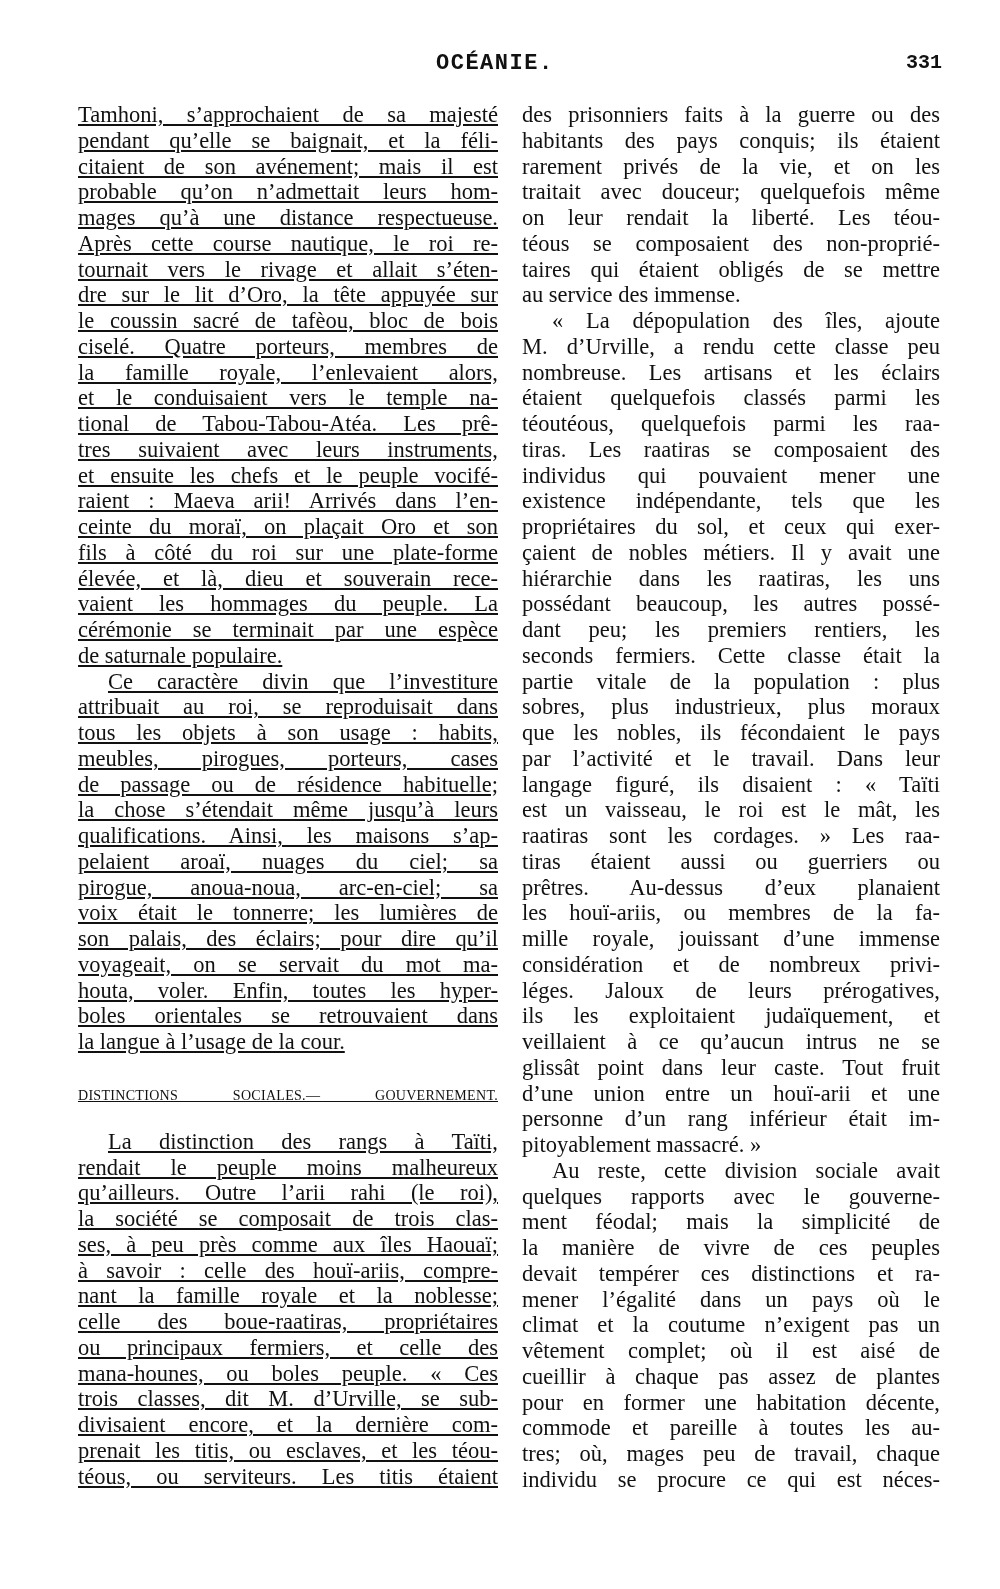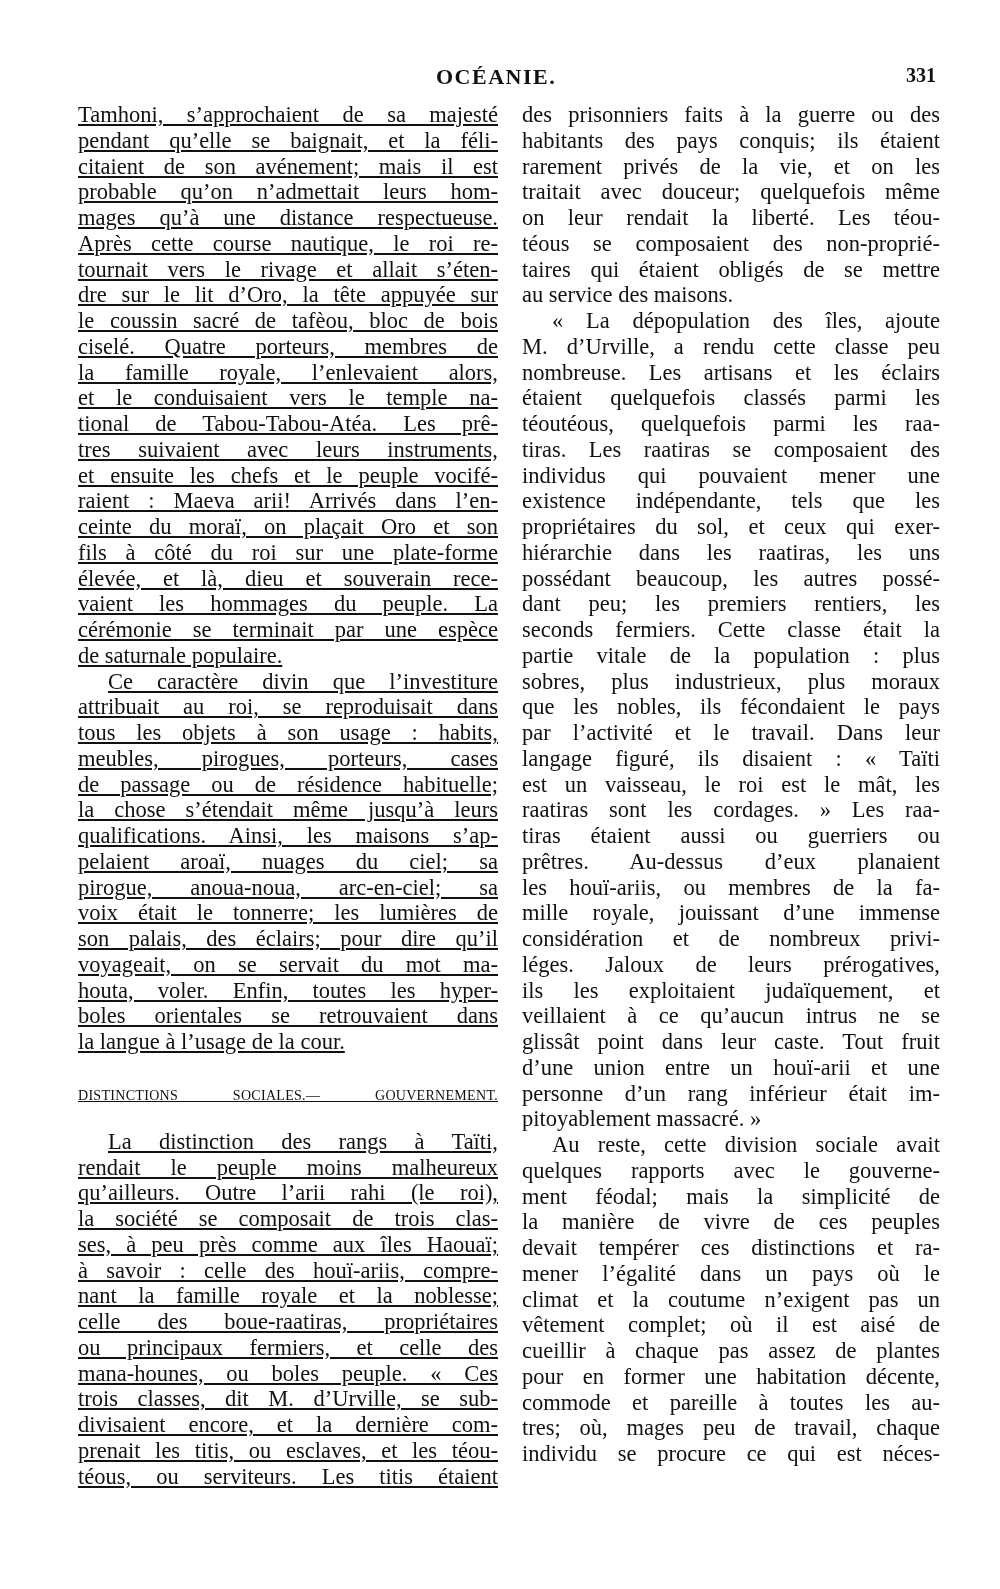--- a/index.html
+++ b/index.html
@@ -1,18 +1,18 @@
 <!DOCTYPE html>
 <html><head>
 <meta charset="utf-8">
 <style>
   html, body { margin: 0; padding: 0; background: #ffffff; }
   body { width: 1000px; height: 1589px; position: relative; overflow: hidden;
          font-family: "Liberation Serif", "DejaVu Serif", serif; color: #111; }
-  .header { position: absolute; top: 64px; left: 0; width: 828px; height: 30px; }
+  .header { position: absolute; top: 51px; left: 0; width: 828px; height: 30px; font-family: Liberation Mono, monospace; }
   .running-title { position: absolute; left: 436px; top: 0; font-size: 22px; letter-spacing: 1.5px; font-weight: bold; }
   .page-number { position: absolute; left: 906px; top: 0; font-size: 20px; font-weight: bold; }
   .column { position: absolute; top: 102px; }
   .col-left { left: 78px; width: 420px; text-decoration: underline; }
   .col-right { left: 522px; width: 418px; }
   .line { display: block; height: 25.75px; line-height: 25.75px; font-size: 22.5px;
           white-space: nowrap; text-align: justify; text-align-last: justify; }
   .line.last { text-align-last: left; }
   .line.indent { padding-left: 30px; }
   .gap { height: 28px; }
@@ -93,32 +93,33 @@
 
 <div class="column col-right">
   <div>
     <span class="line">des prisonniers faits à la guerre ou des</span>
     <span class="line">habitants des pays conquis; ils étaient</span>
     <span class="line">rarement privés de la vie, et on les</span>
     <span class="line">traitait avec douceur; quelquefois même</span>
     <span class="line">on leur rendait la liberté. Les téou-</span>
     <span class="line">téous se composaient des non-proprié-</span>
     <span class="line">taires qui étaient obligés de se mettre</span>
-    <span class="line last">au service des maisons.</span>
+    <span class="line last">au service des immense.</span>
   </div>
   <div>
     <span class="line indent">« La dépopulation des îles, ajoute</span>
     <span class="line">M. d’Urville, a rendu cette classe peu</span>
     <span class="line">nombreuse. Les artisans et les éclairs</span>
     <span class="line">étaient quelquefois classés parmi les</span>
     <span class="line">téoutéous, quelquefois parmi les raa-</span>
     <span class="line">tiras. Les raatiras se composaient des</span>
     <span class="line">individus qui pouvaient mener une</span>
     <span class="line">existence indépendante, tels que les</span>
     <span class="line">propriétaires du sol, et ceux qui exer-</span>
+    <span class="line">çaient de nobles métiers. Il y avait une</span>
     <span class="line">hiérarchie dans les raatiras, les uns</span>
     <span class="line">possédant beaucoup, les autres possé-</span>
     <span class="line">dant peu; les premiers rentiers, les</span>
     <span class="line">seconds fermiers. Cette classe était la</span>
     <span class="line">partie vitale de la population : plus</span>
     <span class="line">sobres, plus industrieux, plus moraux</span>
     <span class="line">que les nobles, ils fécondaient le pays</span>
     <span class="line">par l’activité et le travail. Dans leur</span>
     <span class="line">langage figuré, ils disaient : « Taïti</span>
     <span class="line">est un vaisseau, le roi est le mât, les</span>

